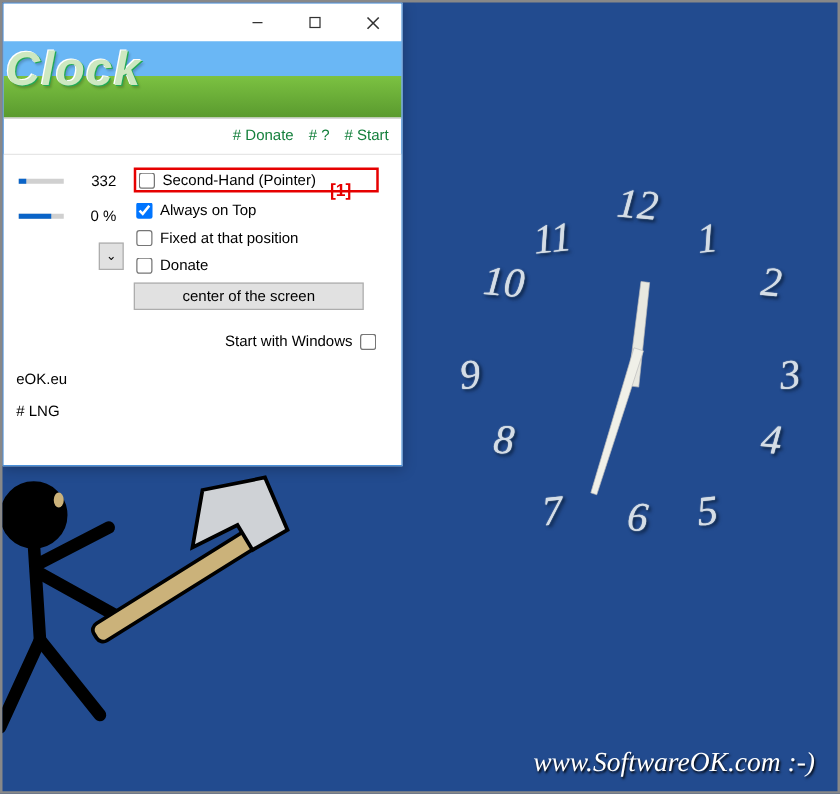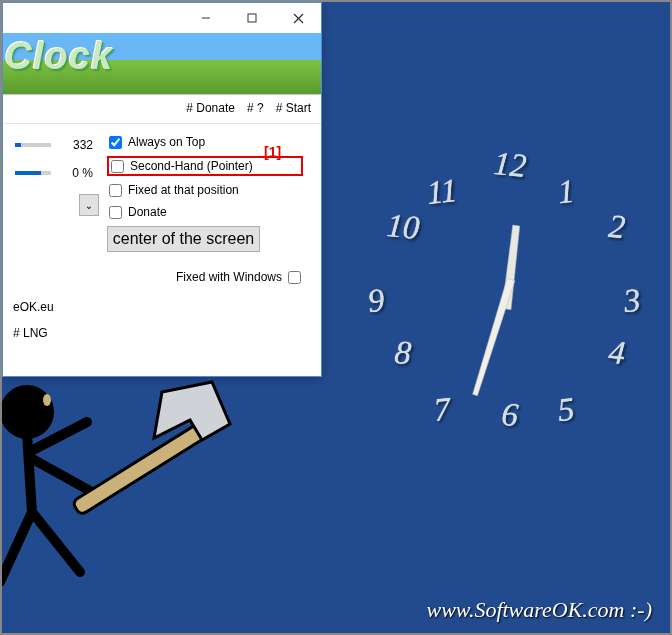--- a/index.html
+++ b/index.html
@@ -59,21 +59,21 @@
   letter-spacing: 1px;
 }
 .toolbar {
   display: flex;
   justify-content: flex-end;
   gap: 12px;
   padding: 6px 10px 8px;
   border-bottom: 1px solid #e6e6e6;
 }
 .toolbar a {
-  color: #000000;
+  color: #15803d;
   font-size: 12px;
 }
 .body-area {
   padding: 10px 10px 24px 0;
   background: #fff;
 }
 .controls-row { display: flex; }
 .value-col {
   width: 96px;
   padding-top: 4px;
@@ -103,27 +103,27 @@
   position: absolute;
   color: #e60000;
   font-weight: bold;
   font-size: 14px;
   font-family: Arial;
   left: 262px;
   top: 142px;
 }
 .center-btn {
   display: block;
-  width: 153px;
+  width: 184px;
   margin: 6px 0 0 0;
   padding: 3px 0;
   text-align: center;
   background: #e1e1e1;
   border: 1px solid #adadad;
-  font-size: 16px;
+  font-size: 12px;
 }
 .startrow {
   display: flex;
   justify-content: flex-end;
   align-items: center;
   padding: 18px 10px 8px;
 }
 .startrow input { margin-left: 6px; width: 13px; height: 13px; }
 .footer-links {
   display: flex;
@@ -210,42 +210,42 @@
           <span class="val">332</span>
         </div>
         <div class="sliderline">
           <div class="slider s2"></div>
           <span class="val">0 %</span>
         </div>
         <div class="dropdown-stub">⌄</div>
       </div>
 
       <div class="check-col">
+        <label class="chk highlight">
+          <input type="checkbox" style="">
+          <span>Second-Hand (Pointer)</span>
+        </label>
         <label class="chk">
           <input type="checkbox" checked="" style="">
           <span>Always on Top</span>
         </label>
-        <label class="chk highlight">
-          <input type="checkbox" style="">
-          <span>Second-Hand (Pointer)</span>
-        </label>
         <label class="chk">
           <input type="checkbox" style="">
           <span>Fixed at that position</span>
         </label>
         <label class="chk">
           <input type="checkbox" style="">
           <span>Donate</span>
         </label>
         <button class="center-btn">center of the screen</button>
       </div>
     </div>
 
     <div class="startrow">
-      <span>Fixed with Windows</span>
+      <span>Start with Windows</span>
       <input type="checkbox" style="">
     </div>
 
     <div class="footer-links">
       <span>eOK.eu</span>
       <span># LNG</span>
     </div>
   </div>
 </div>
 

